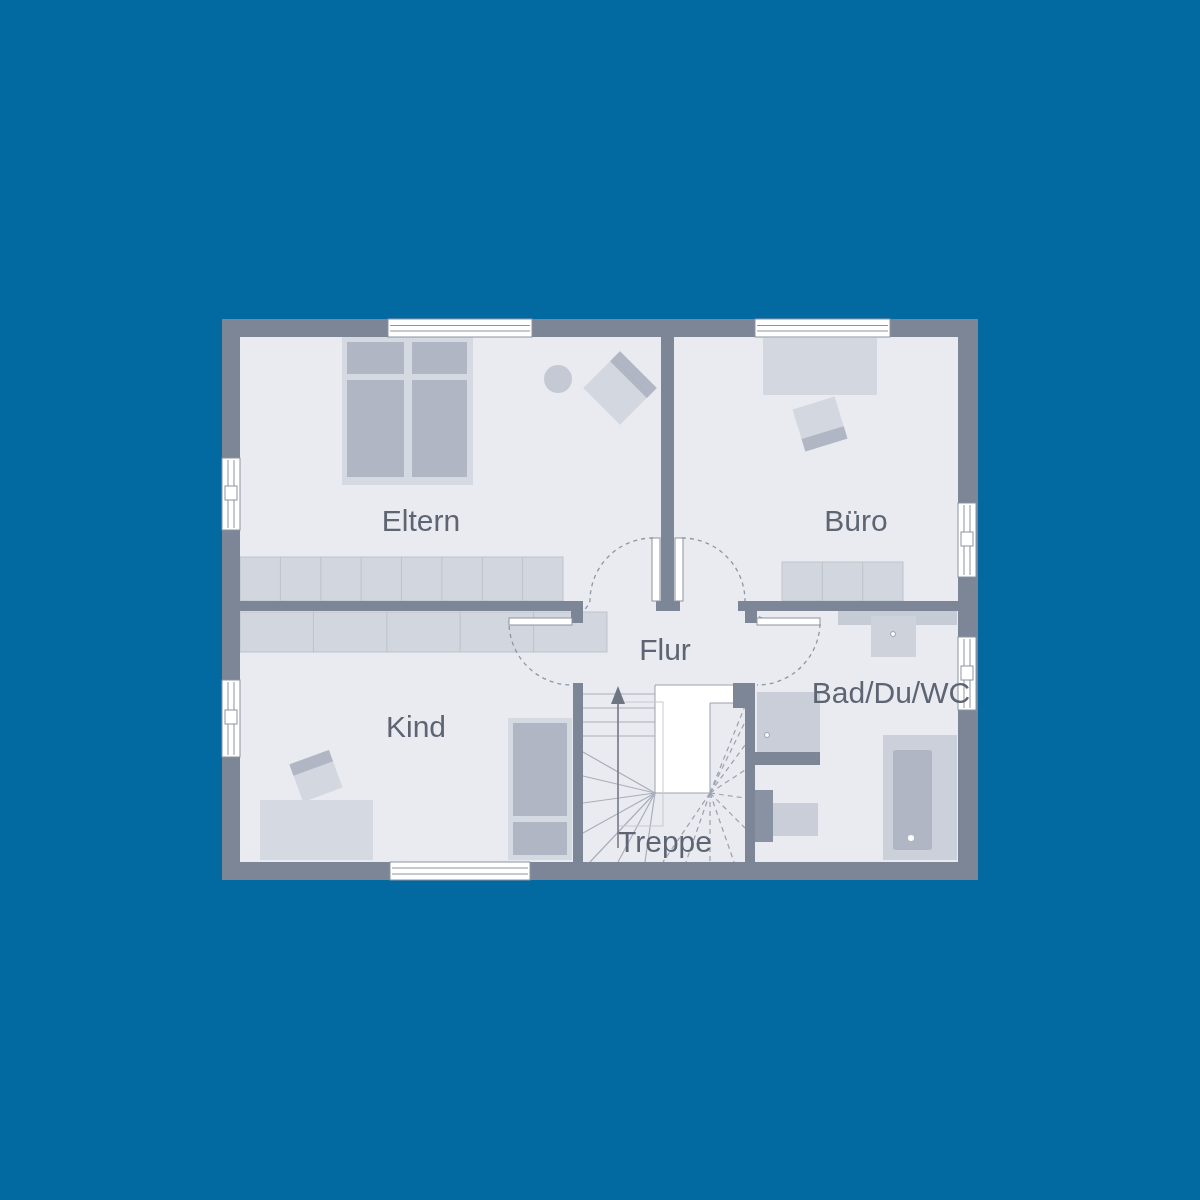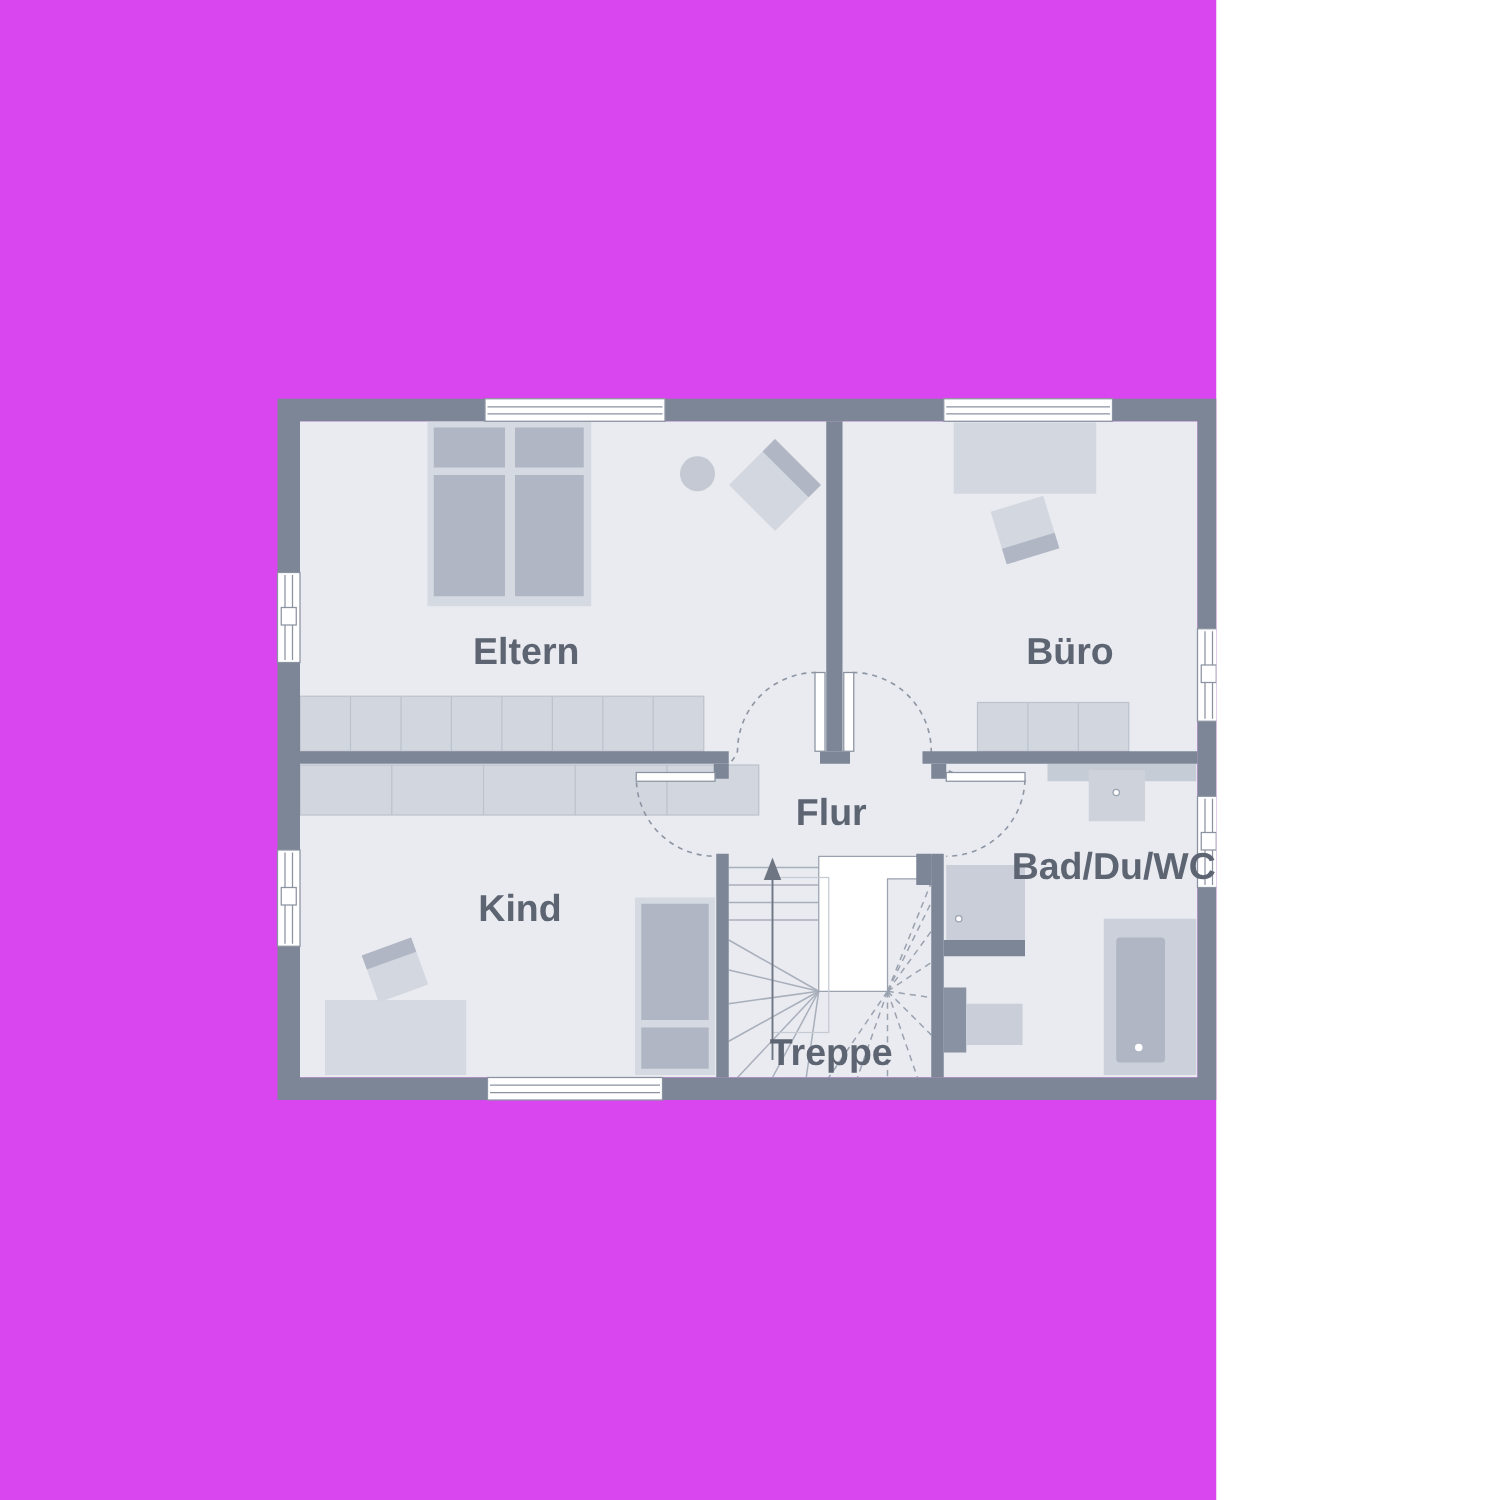--- a/index.html
+++ b/index.html
@@ -1,17 +1,17 @@
 <!DOCTYPE html>
 <html><head>
 <meta charset="utf-8">
 <style>
   html,body{margin:0;padding:0;background:#ffffff;}
-  .stage{position:relative;width:973px;height:1200px;background:#d946ef;overflow:hidden;
-         font-family:"Liberation Sans", sans-serif;font-weight:bold;}
+  .stage{position:relative;width:1200px;height:1200px;background:#0369a1;overflow:hidden;
+         font-family:"Liberation Sans", sans-serif;}
   svg{position:absolute;left:0;top:0;}
   text{font-family:"Liberation Sans", sans-serif;font-size:30px;fill:#5d6472;}
 </style>
 </head>
 <body>
 
 <div class="stage">
 <svg width="1200" height="1200" viewBox="0 0 1200 1200">
 
   <rect x="240" y="337" width="718" height="525" fill="#e9ebf0"></rect>

